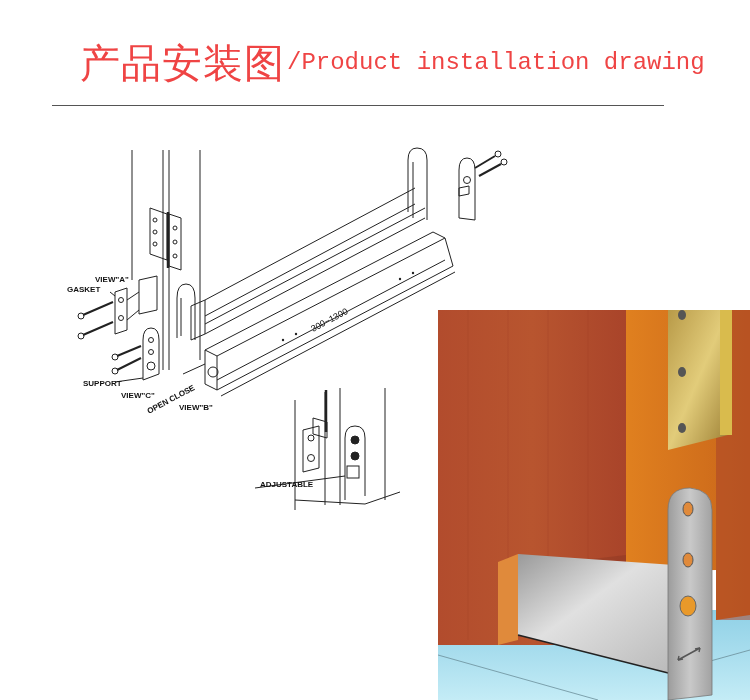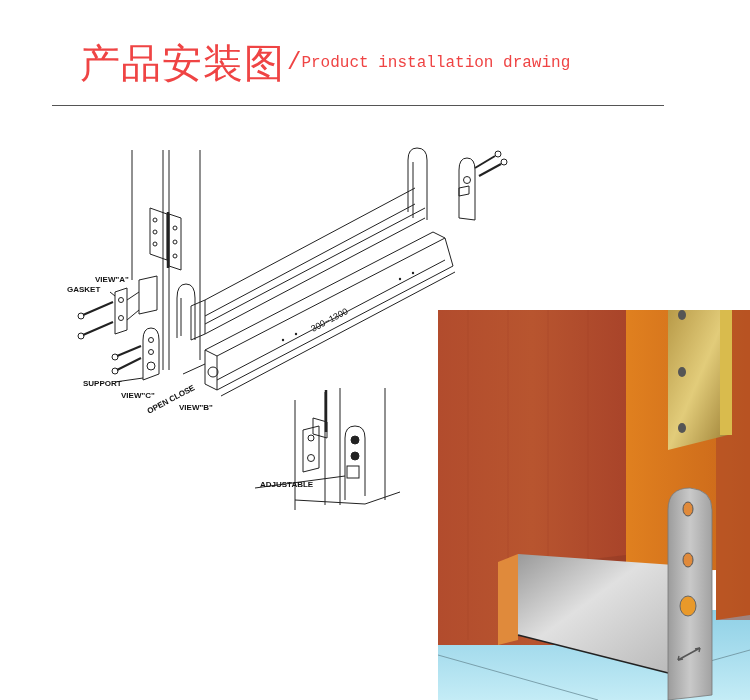--- a/index.html
+++ b/index.html
@@ -1,20 +1,20 @@
 <!DOCTYPE html>
 <html><head>
 <meta charset="utf-8">
 <style>
   html, body { margin:0; padding:0; background:#ffffff; }
   body { width:750px; height:700px; position:relative; overflow:hidden; font-family:"DejaVu Sans", sans-serif; }
   .title { position:absolute; left:80px; top:38px; height:50px; display:flex; align-items:center; white-space:nowrap; color:#ef4444; }
   .title-cn { font-family:"DejaVu Sans", sans-serif; font-size:40px; line-height:44px; letter-spacing:1px; }
   .title-sep { font-family:"Liberation Mono", monospace; font-size:24px; line-height:34px; margin-left:2px; }
-  .title-en { font-family:"Liberation Mono", monospace; font-size:16px; line-height:34px; }
+  .title-en { font-family:"Liberation Mono", monospace; font-size:24px; line-height:34px; }
   .rule { position:absolute; left:52px; top:105px; width:612px; height:1px; background:#555; }
   .drawing { position:absolute; left:55px; top:120px; width:500px; height:400px; }
   .lbl { font-family:"Liberation Sans", sans-serif; font-weight:bold; font-size:8px; fill:#111; }
   .photo { position:absolute; left:438px; top:310px; width:312px; height:390px; overflow:hidden; }
 </style>
 </head>
 <body>
 
 <div class="title">
   <span class="title-cn">产品安装图</span>

